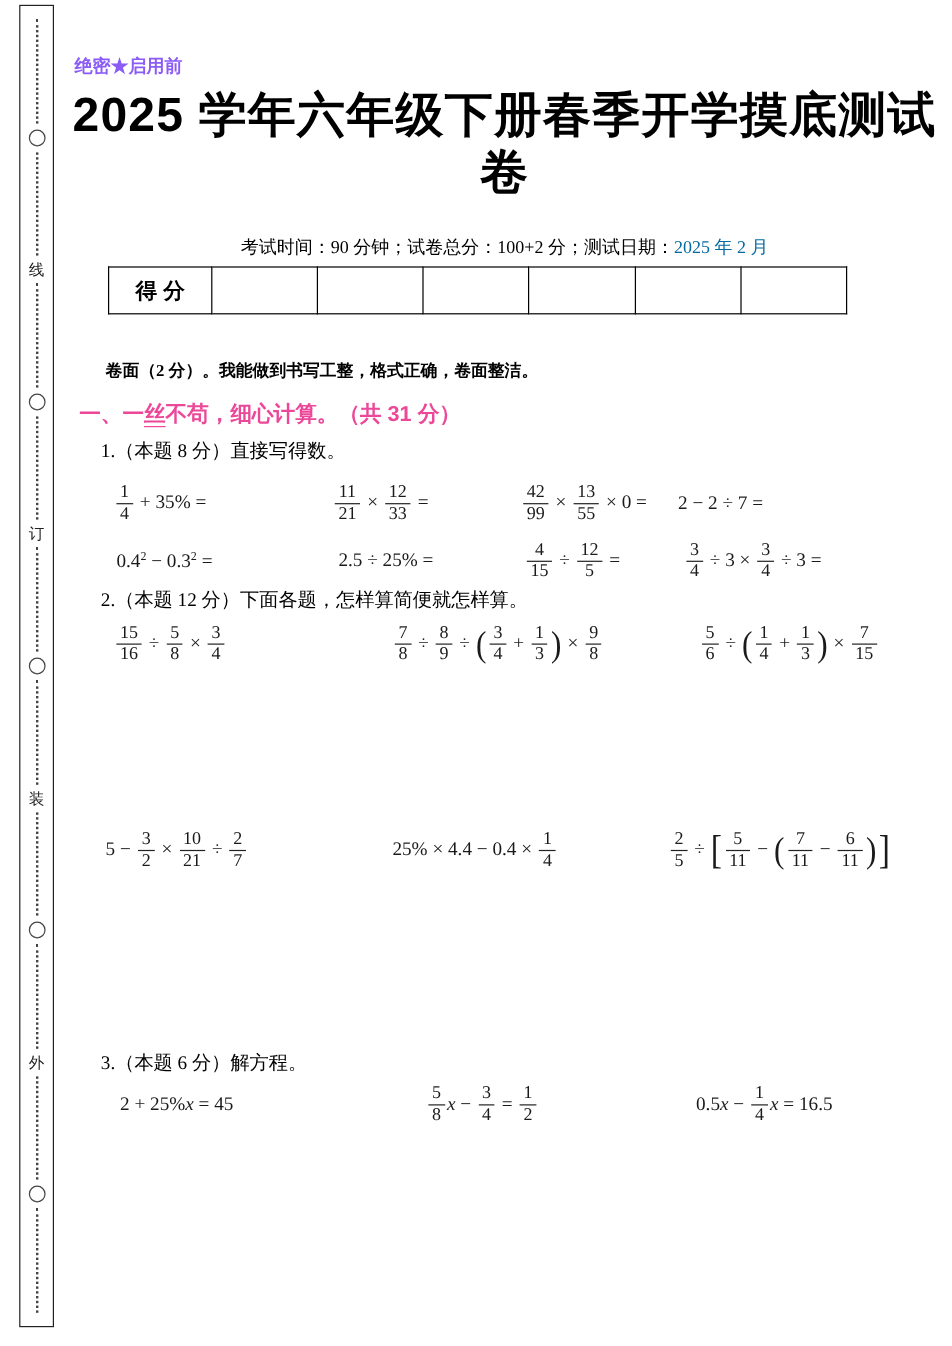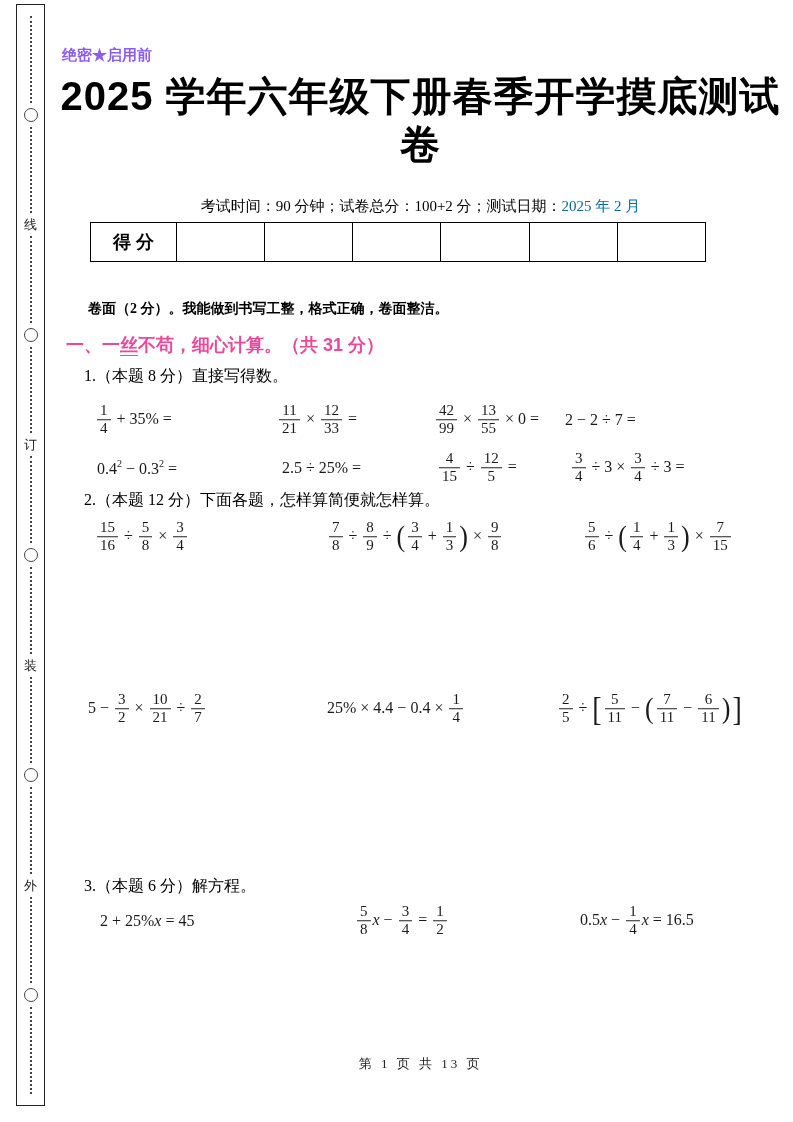--- a/index.html
+++ b/index.html
@@ -145,16 +145,15 @@
         <span class="formula"><span class="frac"><span class="fn">2</span><span class="fd">5</span></span> ÷ <span class="bb">[</span><span class="frac"><span class="fn">5</span><span class="fd">11</span></span> − <span class="bp">(</span><span class="frac"><span class="fn">7</span><span class="fd">11</span></span> − <span class="frac"><span class="fn">6</span><span class="fd">11</span></span><span class="bp">)</span><span class="bb">]</span></span>
       </div>
 
     <p class="q-label" id="q3-label">3.（本题 6 分）解方程。</p>
     <div class="f-row" id="q3r1">
         <span class="formula">2 + 25%<i>x</i> = 45</span>
         <span class="formula"><span class="frac"><span class="fn">5</span><span class="fd">8</span></span><i>x</i> − <span class="frac"><span class="fn">3</span><span class="fd">4</span></span> = <span class="frac"><span class="fn">1</span><span class="fd">2</span></span></span>
         <span class="formula">0.5<i>x</i> − <span class="frac"><span class="fn">1</span><span class="fd">4</span></span><i>x</i> = 16.5</span>
       </div>
 
-    <div class="footer">第 1 页 共 13 页</div>
 
   </main>
 </div>
 
 </body></html>

